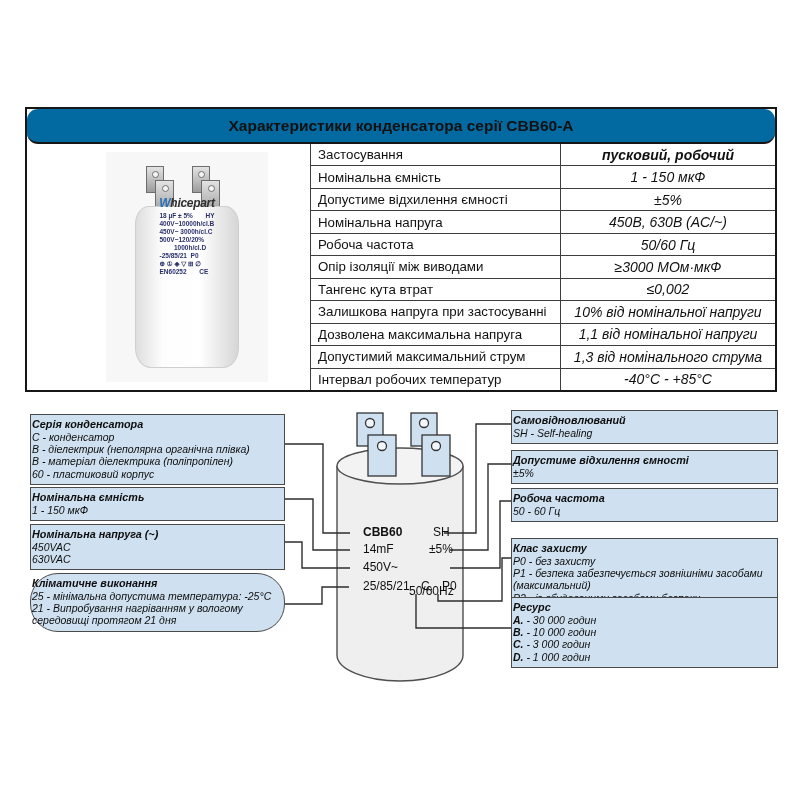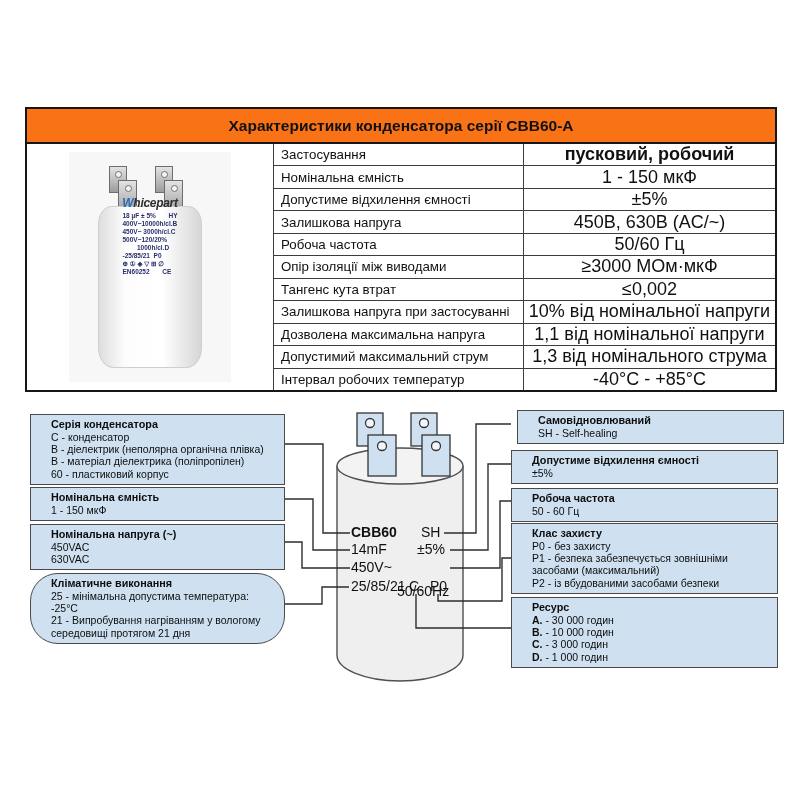--- a/index.html
+++ b/index.html
@@ -2,57 +2,57 @@
 <html><head>
 <meta charset="utf-8">
 <style>
   html,body{margin:0;padding:0;background:#fff;}
   .page{position:relative;width:800px;height:800px;background:#ffffff;
         font-family:"Liberation Sans",sans-serif;color:#111;overflow:hidden;}
 
   
   .spec-table{position:absolute;left:25px;top:107px;width:752px;border:2px solid #161616;box-sizing:border-box;background:#fff;}
   .t-title{height:33px;line-height:33px;text-align:center;font-weight:bold;font-size:15.5px;
-           border-bottom:2px solid #161616;background:#f97316;}
+           border-bottom:2px solid #161616;background:#0369a1;border-radius:11px;}
   .t-body{display:flex;height:246px;}
-  .photo-cell{width:246px;border-right:1px solid #3d3d3d;display:flex;align-items:center;justify-content:center;}
+  .photo-cell{width:246px;border-right:1px solid #3d3d3d;display:flex;align-items:center;justify-content:center;padding-left:37px;}
   .t-rows{flex:1;display:flex;flex-direction:column;}
   .trow{flex:1;display:flex;border-top:1px solid #3d3d3d;min-height:0;}
   .trow:first-child{border-top:none;}
   .tlabel{width:250px;border-right:1px solid #3d3d3d;padding-left:7px;display:flex;align-items:center;
           font-size:13.3px;box-sizing:border-box;}
-  .tvalue{flex:1;display:flex;align-items:center;justify-content:center;font-size:18px;text-align:center;}
+  .tvalue{flex:1;display:flex;align-items:center;justify-content:center;font-size:14px;text-align:center;font-style:italic;}
   .tvalue.bold{font-weight:bold;}
 
   
   .photo{position:relative;width:162px;height:230px;background:#f7f7f7;}
   .pt{position:absolute;background:linear-gradient(180deg,#e3e3e3,#9c9c9c);border:1px solid #6d6d6d;box-sizing:border-box;}
   .pt .hole{position:absolute;left:50%;top:4px;width:5px;height:5px;margin-left:-3px;border-radius:50%;
             background:#f4f4f4;border:1px solid #707070;}
   .cap-body{position:absolute;left:29px;top:54px;width:104px;height:162px;
             background:linear-gradient(90deg,#dedede,#fdfdfd 26%,#ffffff 62%,#d6d6d6);
             border:1px solid #cfcfcf;border-radius:14px 14px 16px 16px / 18px 18px 20px 20px;box-sizing:border-box;}
   .cap-label{position:absolute;left:4px;right:4px;top:44px;text-align:center;}
   .brand{font-weight:bold;font-style:italic;font-size:12px;color:#2f2f2f;letter-spacing:-0.3px;}
   .brand .bw{color:#2a6db8;}
   .cap-lines{margin:2px auto 0;width:max-content;text-align:left;font-size:6.5px;line-height:8px;
              color:#29306b;font-weight:bold;white-space:pre;}
 
   
   .ibox{position:absolute;background:#cfe1f1;border:1px solid #4a4a4a;box-sizing:border-box;
-        padding:3px 20px 4px;font-size:10.5px;line-height:1.18;color:#0d0d0d;}
+        padding:3px 1px 4px;font-size:10.5px;line-height:1.18;color:#0d0d0d;font-style:italic;}
   .ibox .bh{font-weight:bold;font-size:10.8px;}
   .ibox.lft{left:30px;width:255px;}
   .ibox.rgt{left:511px;width:267px;}
 
   
   .diagram-svg{position:absolute;left:0;top:0;width:800px;height:800px;pointer-events:none;}
 
   
-  .mark{position:absolute;font-size:14px;line-height:15px;color:#101010;white-space:nowrap;}
+  .mark{position:absolute;font-size:12px;line-height:15px;color:#101010;white-space:nowrap;margin-left:12px;}
   .mark.b{font-weight:bold;}
 </style>
 </head>
 <body>
 
 <div class="page">
 
   <div class="spec-table">
     <div class="t-title">Характеристики конденсатора серії CBB60-A</div>
     <div class="t-body">
@@ -84,21 +84,21 @@
           </div>
           <div class="trow">
             <div class="tlabel">Номінальна ємність</div>
             <div class="tvalue">1 - 150 мкФ</div>
           </div>
           <div class="trow">
             <div class="tlabel">Допустиме відхилення ємності</div>
             <div class="tvalue">±5%</div>
           </div>
           <div class="trow">
-            <div class="tlabel">Залишкова напруга</div>
+            <div class="tlabel">Номінальна напруга</div>
             <div class="tvalue">450В, 630В (AC/~)</div>
           </div>
           <div class="trow">
             <div class="tlabel">Робоча частота</div>
             <div class="tvalue">50/60 Гц</div>
           </div>
           <div class="trow">
             <div class="tlabel">Опір ізоляції між виводами</div>
             <div class="tvalue">≥3000 МОм·мкФ</div>
           </div>
@@ -149,39 +149,39 @@
       </div>
   </div>
   <div class="ibox lft" style="top:573px;border-radius:28px;">
     <div class="bh">Кліматичне виконання</div>
     <div>
         <div>25 - мінімальна допустима температура: -25°C</div>
         <div>21 - Випробування нагріванням у вологому середовищі протягом 21 дня</div>
       </div>
   </div>
 
-  <div class="ibox rgt" style="top:410px;margin-left:6px;">
+  <div class="ibox rgt" style="top:410px;">
     <div class="bh">Самовідновлюваний</div>
     <div>
         <div>SH - Self-healing</div>
       </div>
   </div>
   <div class="ibox rgt" style="top:450px;">
     <div class="bh">Допустиме відхилення ємності</div>
     <div>
         <div>±5%</div>
       </div>
   </div>
   <div class="ibox rgt" style="top:488px;">
     <div class="bh">Робоча частота</div>
     <div>
         <div>50 - 60 Гц</div>
       </div>
   </div>
-  <div class="ibox rgt" style="top:523px;">
+  <div class="ibox rgt" style="top:538px;">
     <div class="bh">Клас захисту</div>
     <div>
         <div>P0 - без захисту</div>
         <div>P1 - безпека забезпечується зовнішніми засобами (максимальний)</div>
         <div>P2 - із вбудованими засобами безпеки</div>
       </div>
   </div>
   <div class="ibox rgt" style="top:597px;">
     <div class="bh">Ресурс</div>
     <div>

